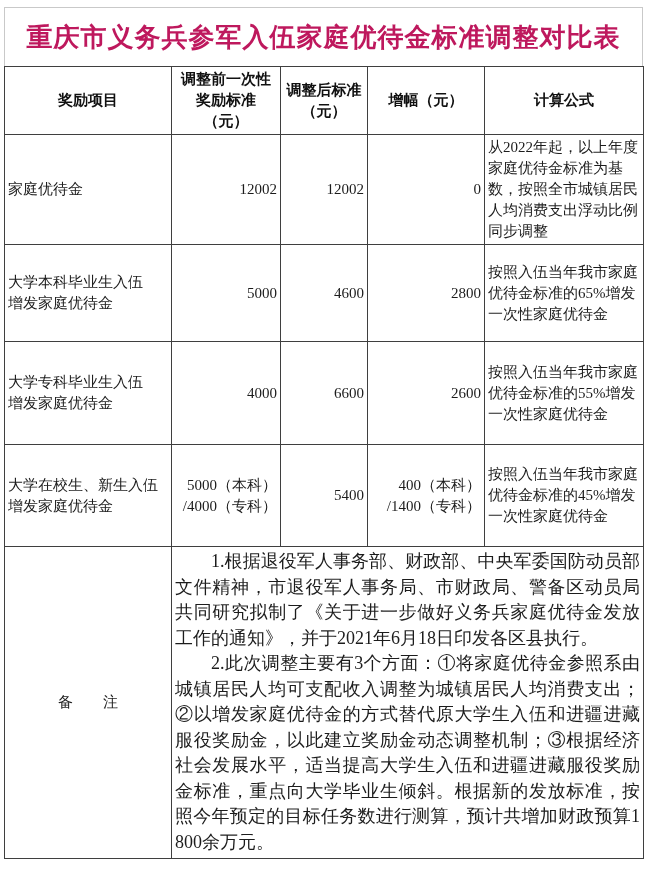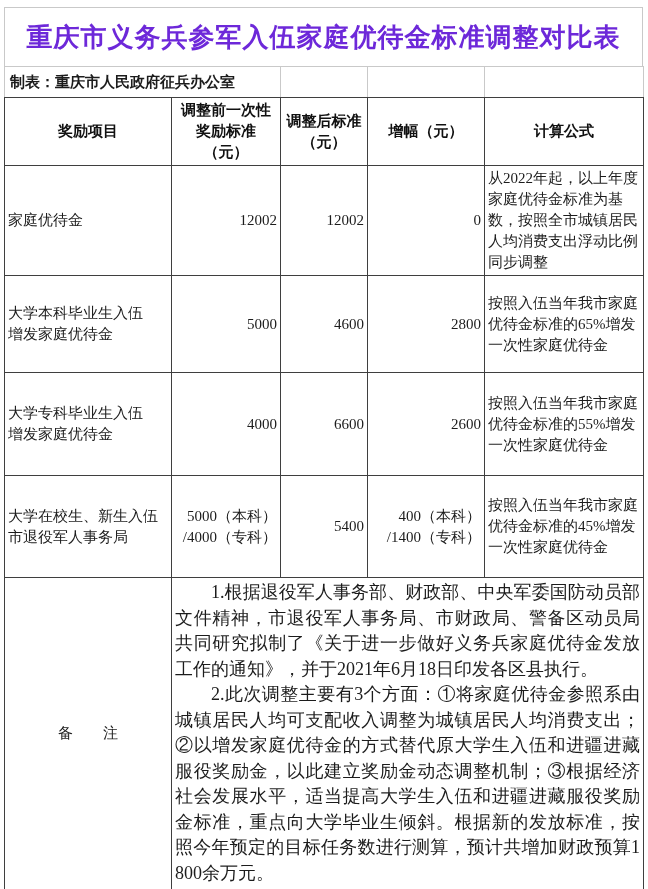--- a/index.html
+++ b/index.html
@@ -24,21 +24,21 @@
     height: 58px;
     display: flex;
     align-items: center;
     justify-content: center;
   }
   .title-box h1 {
     margin: 16px;
     font-size: 26px;
     font-weight: 700;
     letter-spacing: 1px;
-    color: #6d28d9;
+    color: #be185d;
     white-space: nowrap;
   }
   
   table.doc-table {
     width: 100%;
     border-collapse: collapse;
     table-layout: fixed;
     font-size: 15px;
   }
   table.doc-table td, table.doc-table th {
@@ -115,26 +115,20 @@
   <table class="doc-table">
     <colgroup>
       <col style="width:167px">
       <col style="width:109px">
       <col style="width:87px">
       <col style="width:117px">
       <col style="width:159px">
     </colgroup>
 
     <tbody>
-        <tr class="maker-row">
-      <td colspan="2">制表：重庆市人民政府征兵办公室</td>
-      <td></td>
-      <td></td>
-      <td></td>
-    </tr>
 
     <tr class="header-row">
       <th>奖励项目</th>
       <th>调整前一次性
 奖励标准
 （元）</th>
       <th>调整后标准
 （元）</th>
       <th>增幅（元）</th>
       <th>计算公式</th>
@@ -161,21 +155,21 @@
       <td class="c-project">大学专科毕业生入伍
 增发家庭优待金</td>
       <td class="c-num">4000</td>
       <td class="c-num">6600</td>
       <td class="c-num">2600</td>
       <td class="c-formula">按照入伍当年我市家庭优待金标准的55%增发一次性家庭优待金</td>
     </tr>
 
     <tr class="row-4">
       <td class="c-project">大学在校生、新生入伍
-市退役军人事务局</td>
+增发家庭优待金</td>
       <td class="c-num">5000（本科）
 /4000（专科）</td>
       <td class="c-num">5400</td>
       <td class="c-num">400（本科）
 /1400（专科）</td>
       <td class="c-formula">按照入伍当年我市家庭优待金标准的45%增发一次性家庭优待金</td>
     </tr>
 
 
     <tr class="notes-row">

